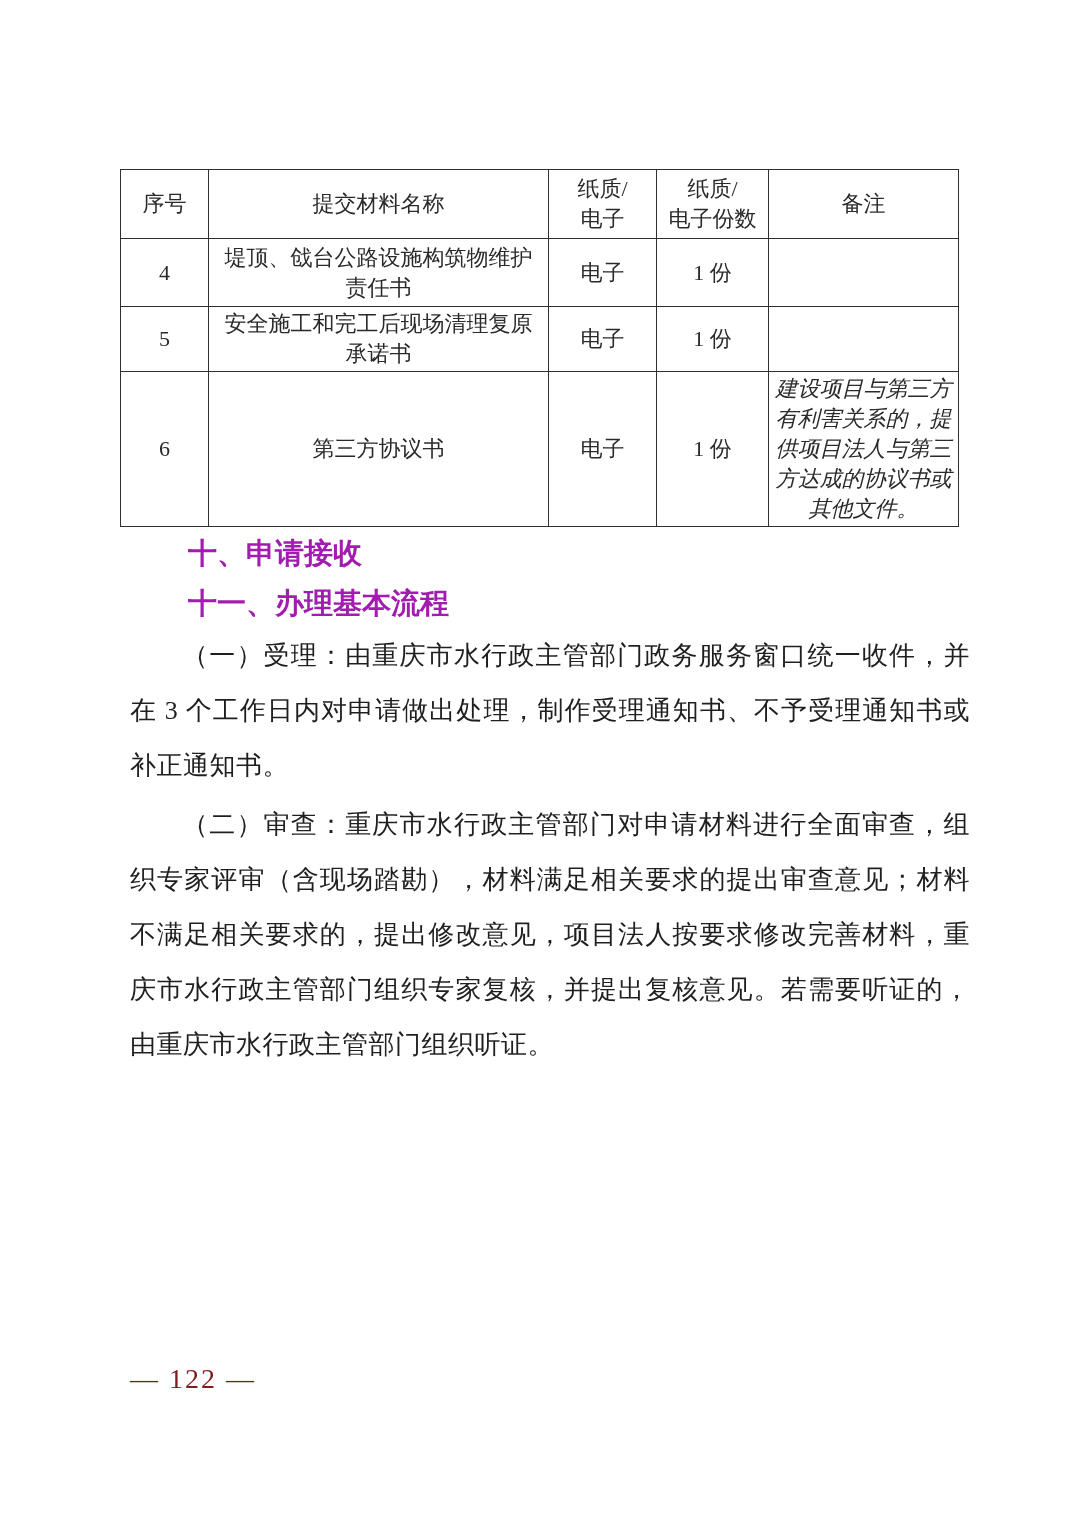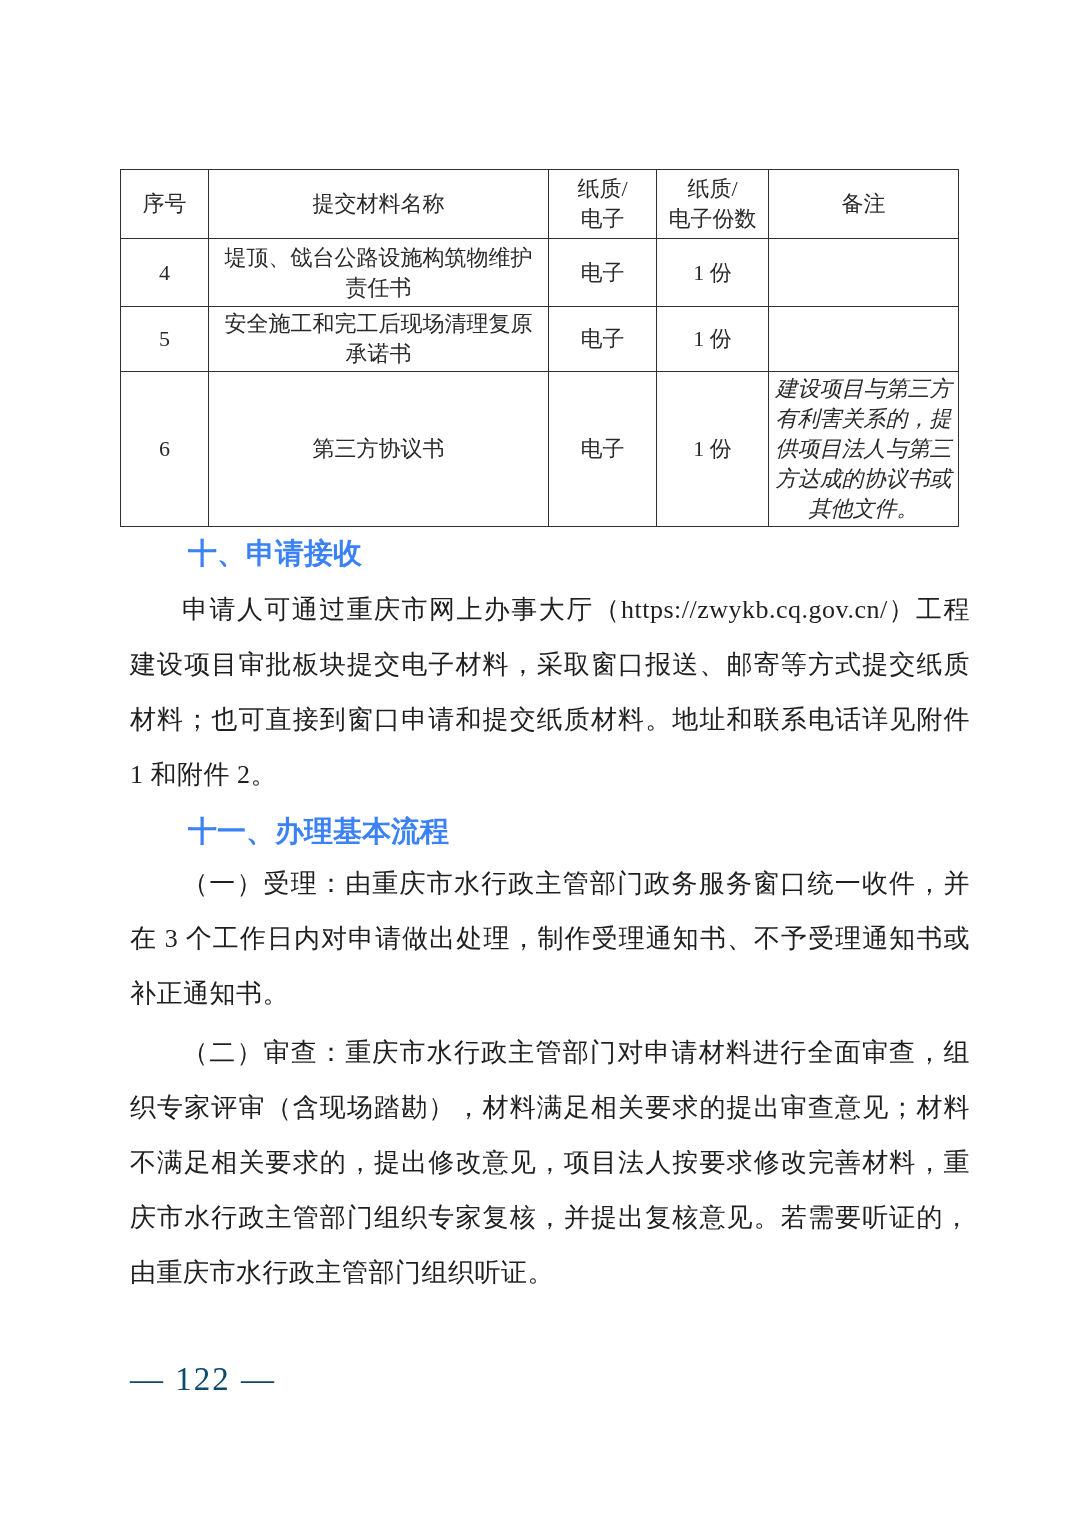--- a/index.html
+++ b/index.html
@@ -69,42 +69,42 @@
     text-indent: 2em;
     letter-spacing: 1px;
   }
   .heading {
     margin: 14px 0 0 0;
     font-family: Liberation Serif, serif;
     font-weight: 700;
     font-size: 29px;
     line-height: 42px;
     text-indent: 2em;
-    color: #3b82f6;
+    color: #a21caf;
   }
   .heading.h11 { margin-top: 8px; }
   .para {
     margin: 8px 0 0 0;
     font-size: 26px;
     line-height: 55px;
     text-indent: 2em;
     text-align: justify;
     text-justify: inter-character;
     text-align-last: left;
     letter-spacing: 0.5px;
   }
   .para.tight { margin-top: 4px; }
   
   .page-number {
     position: absolute;
     left: 130px;
     top: 1362px;
-    font-size: 33px;
+    font-size: 28px;
     line-height: 34px;
-    color: #0c4a6e;
+    color: #7f1d1d;
     letter-spacing: 2px;
   }
 </style>
 </head>
 <body>
 
 <div class="page">
 
   <table class="materials-table">
     <colgroup>
@@ -146,21 +146,20 @@
         <td class="cell-name">第三方协议书</td>
         <td>电子</td>
         <td>1 份</td>
         <td class="cell-remark">建设项目与第三方有利害关系的，提供项目法人与第三方达成的协议书或其他文件。</td>
       </tr>
     </tbody>
   </table>
 
   <div class="textblock">
     <h2 class="heading">十、申请接收</h2>
-    <p class="para">申请人可通过重庆市网上办事大厅（https://zwykb.cq.gov.cn/）工程建设项目审批板块提交电子材料，采取窗口报送、邮寄等方式提交纸质材料；也可直接到窗口申请和提交纸质材料。地址和联系电话详见附件 1 和附件 2。</p>
     <h2 class="heading h11">十一、办理基本流程</h2>
     <p class="para tight">（一）受理：由重庆市水行政主管部门政务服务窗口统一收件，并在 3 个工作日内对申请做出处理，制作受理通知书、不予受理通知书或补正通知书。</p>
     <p class="para tight">（二）审查：重庆市水行政主管部门对申请材料进行全面审查，组织专家评审（含现场踏勘），材料满足相关要求的提出审查意见；材料不满足相关要求的，提出修改意见，项目法人按要求修改完善材料，重庆市水行政主管部门组织专家复核，并提出复核意见。若需要听证的，由重庆市水行政主管部门组织听证。</p>
   </div>
 
   <div class="page-number">— 122 —</div>
 
 </div>
 
 </body></html>

